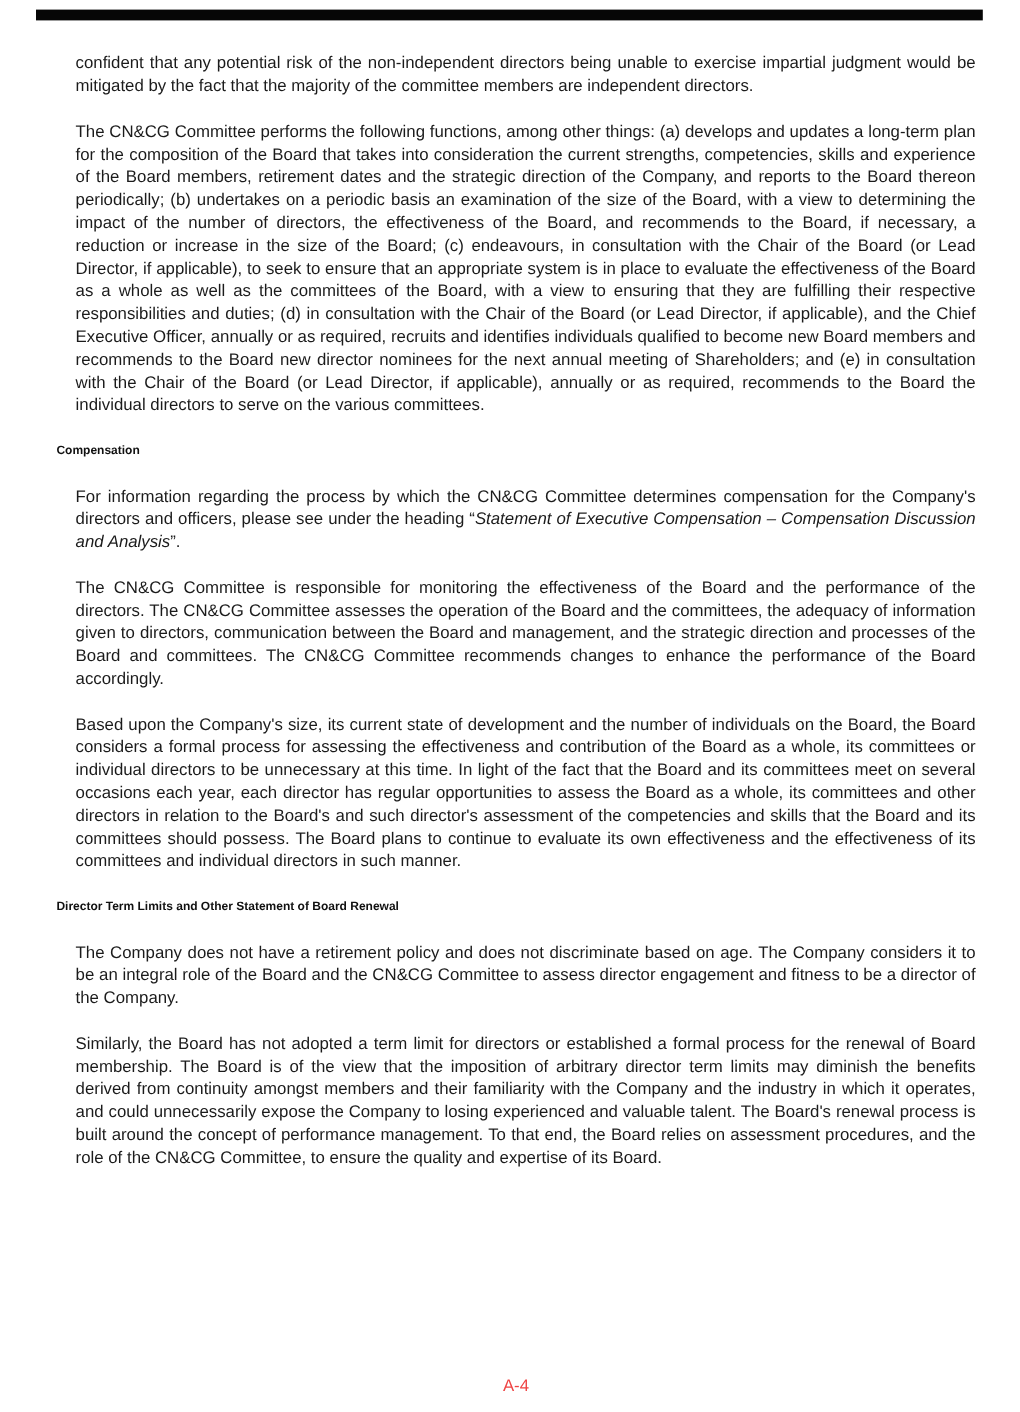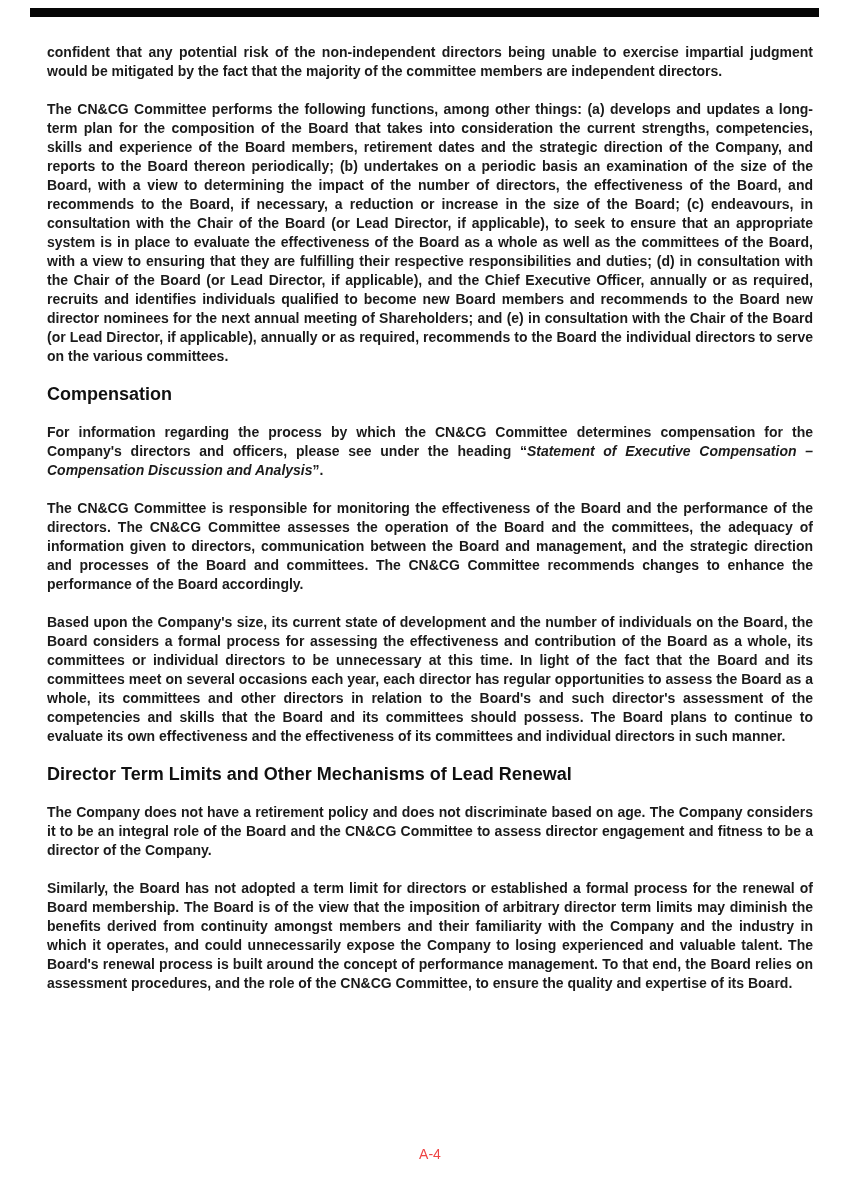--- a/index.html
+++ b/index.html
@@ -26,27 +26,26 @@
     background: #060606;
   }
   .content {
     position: absolute;
     top: 43px;
     left: 47px;
     width: 766px;
     text-align: justify;
   }
   .content p.paragraph {
-    margin: 0 0 19px 0;
+    margin: 0 0 19px 16px;
     text-align: justify;
-    font-weight: bold;
   }
   .content h2.heading {
     margin: 0 0 19px 0;
-    font-size: 18px;
+    font-size: 10px;
     line-height: 19px;
     font-weight: bold;
     text-align: left;
     color: #111111;
   }
   .content em {
     font-style: italic;
   }
   .footer {
     position: absolute;
@@ -65,21 +64,21 @@
 <div>
   <div class="scan-bar"></div>
 
   <div class="content">
       <p class="paragraph">confident that any potential risk of the non-independent directors being unable to exercise impartial judgment would be mitigated by the fact that the majority of the committee members are independent directors.</p>
       <p class="paragraph">The CN&amp;CG Committee performs the following functions, among other things: (a) develops and updates a long-term plan for the composition of the Board that takes into consideration the current strengths, competencies, skills and experience of the Board members, retirement dates and the strategic direction of the Company, and reports to the Board thereon periodically; (b) undertakes on a periodic basis an examination of the size of the Board, with a view to determining the impact of the number of directors, the effectiveness of the Board, and recommends to the Board, if necessary, a reduction or increase in the size of the Board; (c) endeavours, in consultation with the Chair of the Board (or Lead Director, if applicable), to seek to ensure that an appropriate system is in place to evaluate the effectiveness of the Board as a whole as well as the committees of the Board, with a view to ensuring that they are fulfilling their respective responsibilities and duties; (d) in consultation with the Chair of the Board (or Lead Director, if applicable), and the Chief Executive Officer, annually or as required, recruits and identifies individuals qualified to become new Board members and recommends to the Board new director nominees for the next annual meeting of Shareholders; and (e) in consultation with the Chair of the Board (or Lead Director, if applicable), annually or as required, recommends to the Board the individual directors to serve on the various committees.</p>
       <h2 class="heading">Compensation</h2>
       <p class="paragraph"><span>For information regarding the process by which the CN&amp;CG Committee determines compensation for the Company's directors and officers, please see under the heading “</span><em>Statement of Executive Compensation – Compensation Discussion and Analysis</em><span>”.</span></p>
       <p class="paragraph">The CN&amp;CG Committee is responsible for monitoring the effectiveness of the Board and the performance of the directors. The CN&amp;CG Committee assesses the operation of the Board and the committees, the adequacy of information given to directors, communication between the Board and management, and the strategic direction and processes of the Board and committees. The CN&amp;CG Committee recommends changes to enhance the performance of the Board accordingly.</p>
       <p class="paragraph">Based upon the Company's size, its current state of development and the number of individuals on the Board, the Board considers a formal process for assessing the effectiveness and contribution of the Board as a whole, its committees or individual directors to be unnecessary at this time. In light of the fact that the Board and its committees meet on several occasions each year, each director has regular opportunities to assess the Board as a whole, its committees and other directors in relation to the Board's and such director's assessment of the competencies and skills that the Board and its committees should possess. The Board plans to continue to evaluate its own effectiveness and the effectiveness of its committees and individual directors in such manner.</p>
-      <h2 class="heading">Director Term Limits and Other Mechanisms of Lead Renewal</h2>
+      <h2 class="heading">Director Term Limits and Other Statement of Board Renewal</h2>
       <p class="paragraph">The Company does not have a retirement policy and does not discriminate based on age. The Company considers it to be an integral role of the Board and the CN&amp;CG Committee to assess director engagement and fitness to be a director of the Company.</p>
       <p class="paragraph">Similarly, the Board has not adopted a term limit for directors or established a formal process for the renewal of Board membership. The Board is of the view that the imposition of arbitrary director term limits may diminish the benefits derived from continuity amongst members and their familiarity with the Company and the industry in which it operates, and could unnecessarily expose the Company to losing experienced and valuable talent. The Board's renewal process is built around the concept of performance management. To that end, the Board relies on assessment procedures, and the role of the CN&amp;CG Committee, to ensure the quality and expertise of its Board.</p>
     </div>
 
   <div class="footer">
     <span>A-4</span>
   </div>
 </div>
 
 </body></html>

